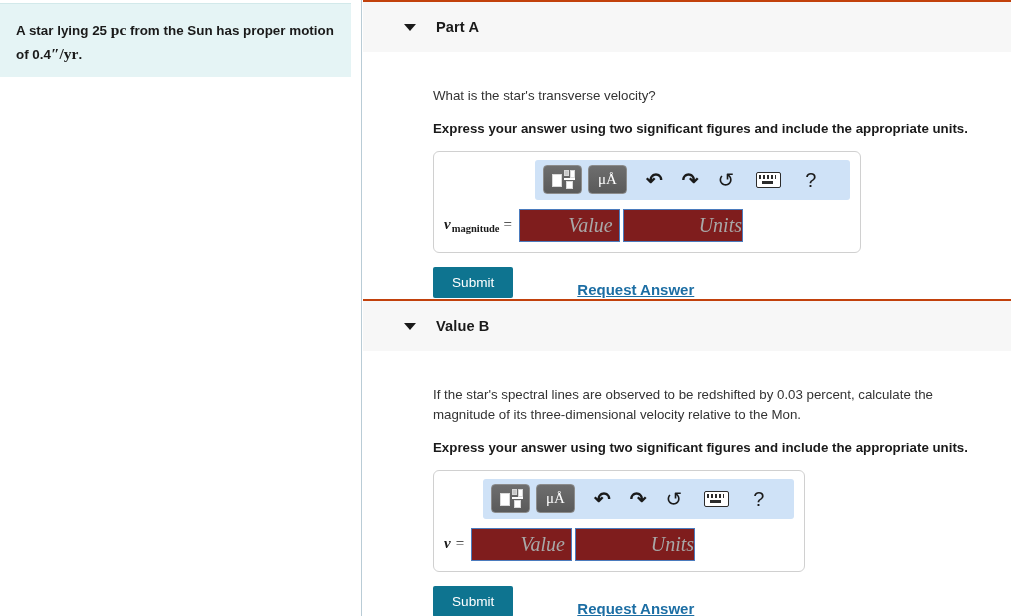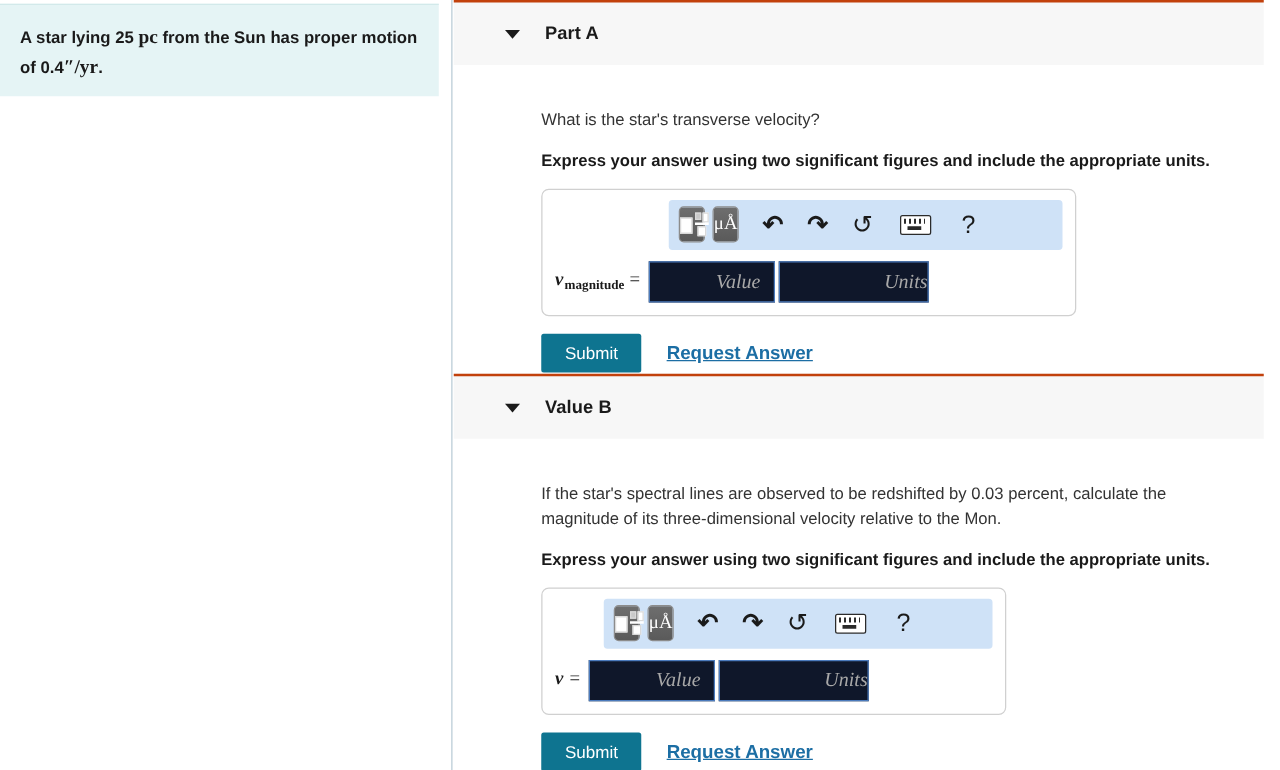--- a/index.html
+++ b/index.html
@@ -133,21 +133,21 @@
     height: 40px;
     display: flex;
     align-items: center;
     padding: 0 12px 0 8px;
     box-sizing: border-box;
   }
   .answer-box.wide .mathbar { margin-left: 91px; width: 315px; }
   .answer-box.narrow .mathbar { margin-left: 39px; width: 311px; }
 
   .mb-btn {
-    width: 21px; height: 29px;
+    width: 39px; height: 29px;
     background: linear-gradient(#6e6e6e, #5a5a5a);
     border: 1px solid #8c8c8c;
     border-radius: 4px;
     display: flex;
     align-items: center;
     justify-content: center;
     cursor: pointer;
     box-sizing: border-box;
   }
   .mb-btn + .mb-btn { margin-left: 6px; }
@@ -232,40 +232,41 @@
     margin-left: 1px;
   }
   .var-label .eq {
     font-style: normal;
     font-weight: normal;
     margin-left: 4px;
   }
 
   .field {
     border: 1px solid #4b7bbd;
-    background: #0f172a;
+    background: #7f1d1d;
     height: 33px;
     box-sizing: border-box;
     font-family: "Liberation Serif", serif;
     font-style: italic;
-    font-size: 16px;
+    font-size: 20px;
     color: #a8a8a8;
     text-align: center;
     line-height: 31px;
     cursor: text;
     padding-left: 42px;
   }
   .field.value { width: 101px; }
   .field.units { width: 120px; margin-left: 3px; text-align: right; }
 
   
   .action-row {
     margin-top: 14px;
     display: flex;
-    align-items: center;
+    align-items: flex-end;
+    gap: 44px;
   }
   .submit-btn {
     background: #0e7490;
     color: #ffffff;
     font-size: 13.6px;
     padding: 8px 19px;
     border: none;
     border-radius: 2px;
     cursor: pointer;
     font-family: "Liberation Sans", sans-serif;

